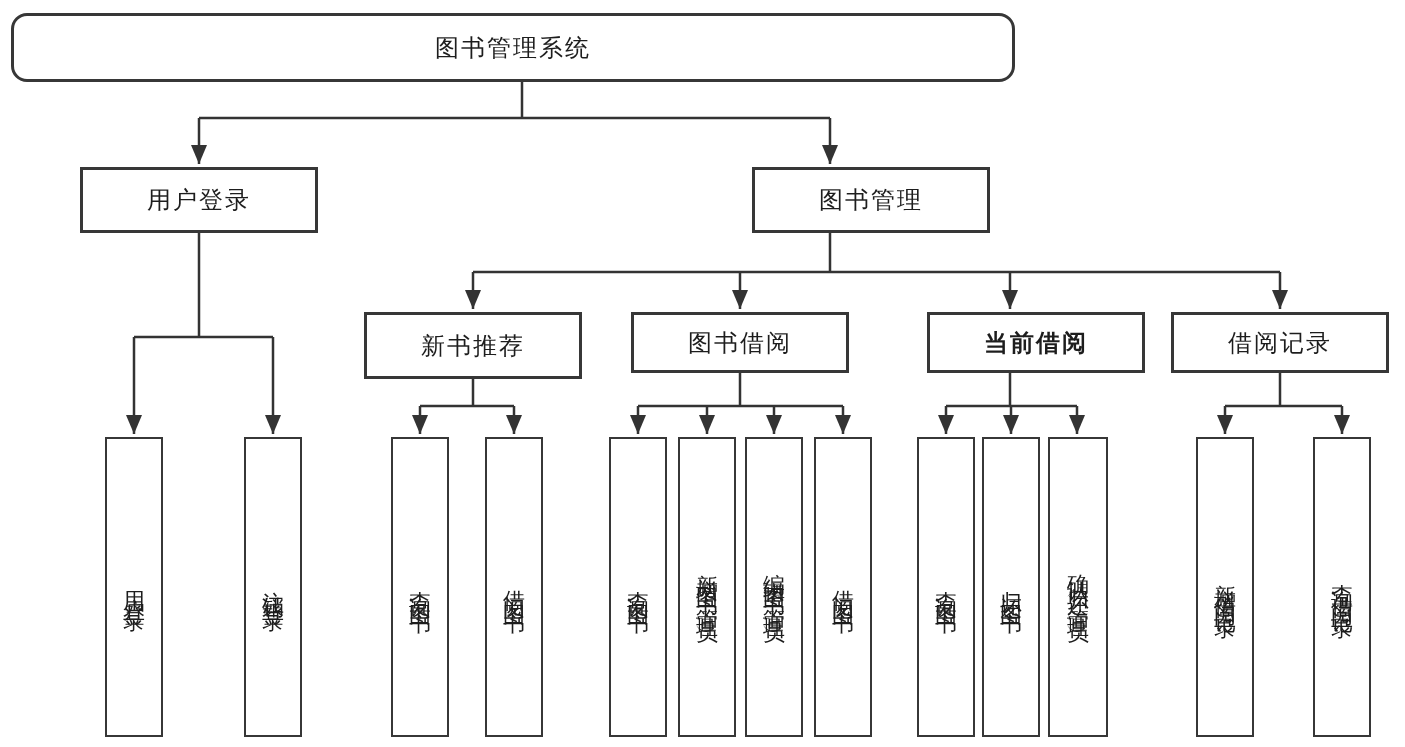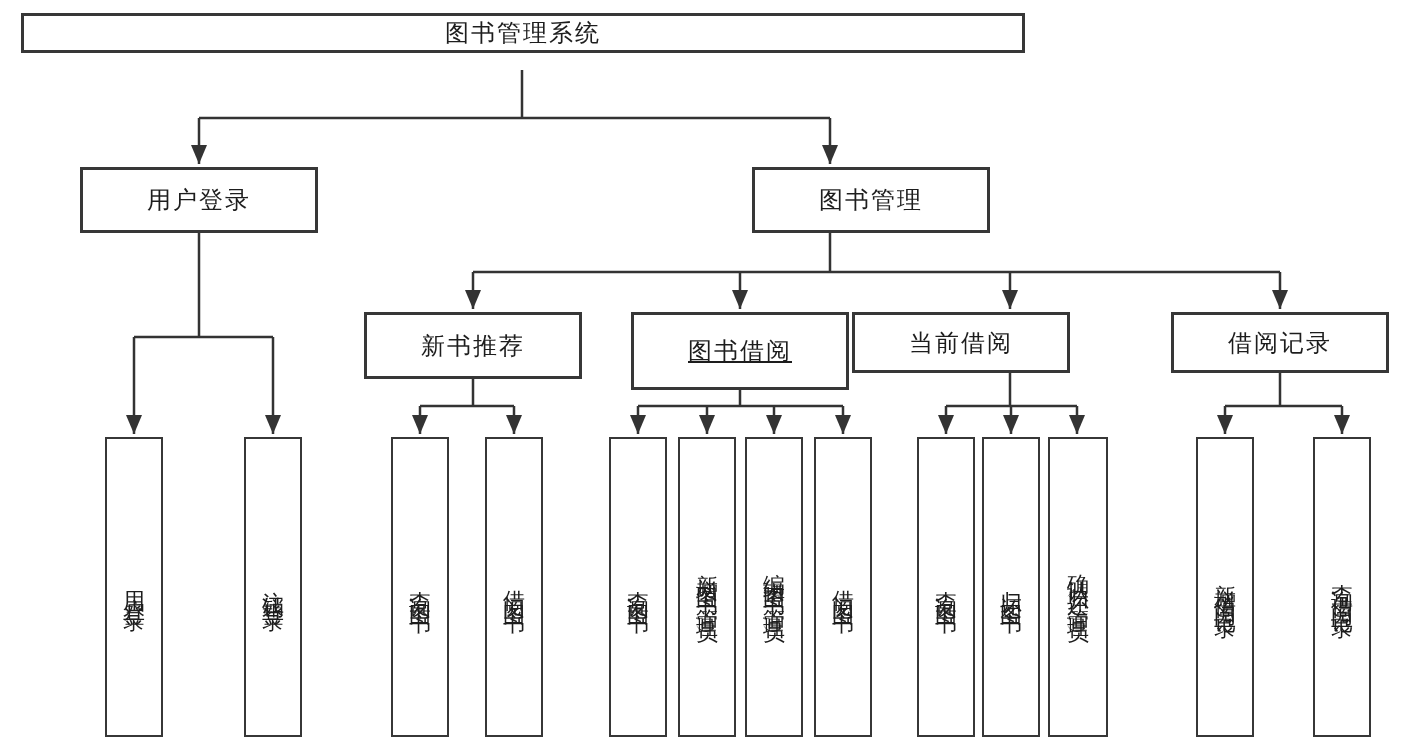--- a/index.html
+++ b/index.html
@@ -62,28 +62,28 @@
       <path d="M774,406 V434"></path>
       <path d="M843,406 V434"></path>
       <path d="M946,406 V434"></path>
       <path d="M1011,406 V434"></path>
       <path d="M1077,406 V434"></path>
       <path d="M1225,406 V434"></path>
       <path d="M1342,406 V434"></path>
     </g>
   </svg>
 
-  <div class="box" style="left:21px; top:13px; width:1004px; height:40px;">图书管理系统</div>
+  <div class="box" style="left:11px; top:13px; width:1004px; height:69px;border-radius:16px;">图书管理系统</div>
 
   <div class="box" style="left:80px; top:167px; width:238px; height:66px;">用户登录</div>
   <div class="box" style="left:711px; top:167px; width:238px; height:66px;margin-left:41px;">图书管理</div>
 
   <div class="box" style="left:364px; top:312px; width:218px; height:67px;">新书推荐</div>
-  <div class="box" style="left:631px; top:312px; width:218px; height:78px;text-decoration:underline;">图书借阅</div>
-  <div class="box" style="left:852px; top:312px; width:218px; height:61px;">当前借阅</div>
+  <div class="box" style="left:631px; top:312px; width:218px; height:61px;">图书借阅</div>
+  <div class="box" style="left:927px; top:312px; width:218px; height:61px;font-weight:bold;">当前借阅</div>
   <div class="box" style="left:1171px; top:312px; width:218px; height:61px;">借阅记录</div>
 
   <div class="box leaf" style="left:105px; top:437px; width:58px; height:300px;">用户登录</div>
   <div class="box leaf" style="left:244px; top:437px; width:58px; height:300px;">注销登录</div>
 
   <div class="box leaf" style="left:391px; top:437px; width:58px; height:300px;">查询图书</div>
   <div class="box leaf" style="left:485px; top:437px; width:58px; height:300px;">借阅图书</div>
 
   <div class="box leaf" style="left:609px; top:437px; width:58px; height:300px;">查询图书</div>
   <div class="box leaf" style="left:678px; top:437px; width:58px; height:300px;">新增图书（管理员）</div>

